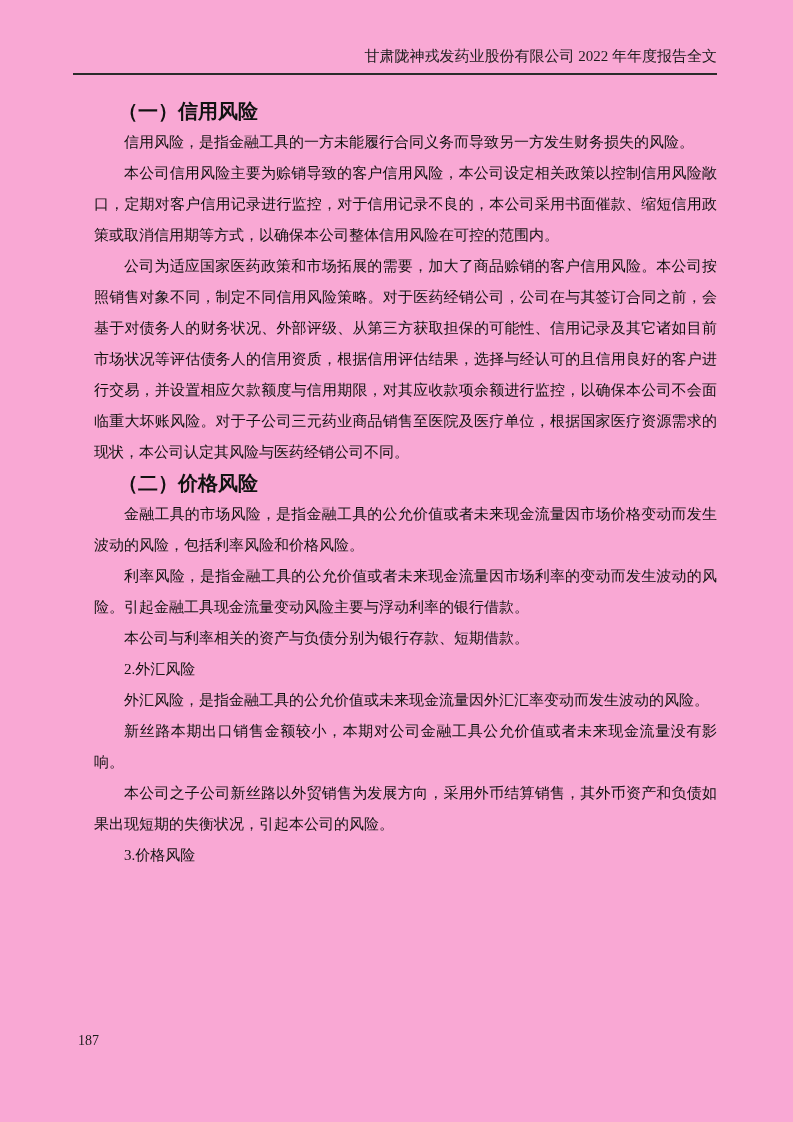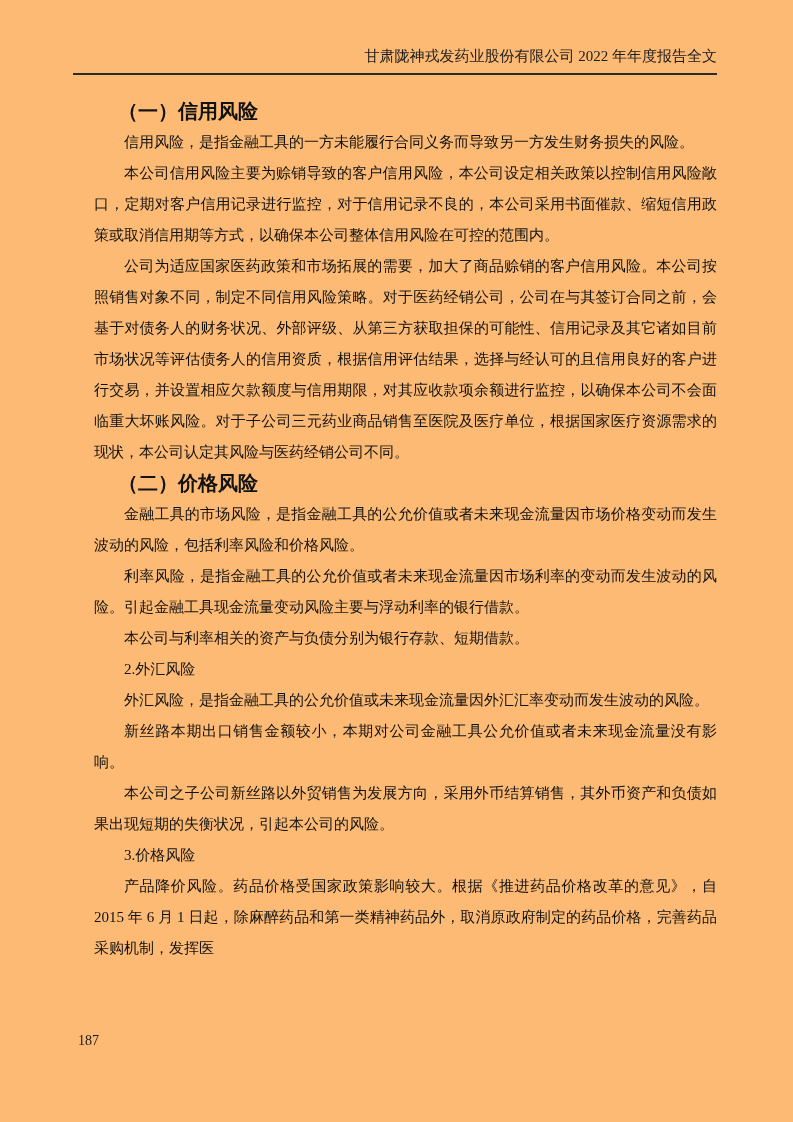--- a/index.html
+++ b/index.html
@@ -5,21 +5,21 @@
   html, body {
     margin: 0;
     padding: 0;
     background: #e8e8e8;
   }
   .page {
     position: relative;
     width: 793px;
     height: 1122px;
     margin: 0 auto;
-    background: #fdba74;
+    background: #f9a8d4;
     overflow: hidden;
     font-family: "Liberation Serif", "DejaVu Serif", serif;
     color: #161616;
   }
   .page-header {
     position: absolute;
     top: 46px;
     left: 73px;
     width: 644px;
     text-align: right;
@@ -78,20 +78,19 @@
       <div class="doc-para">公司为适应国家医药政策和市场拓展的需要，加大了商品赊销的客户信用风险。本公司按照销售对象不同，制定不同信用风险策略。对于医药经销公司，公司在与其签订合同之前，会基于对债务人的财务状况、外部评级、从第三方获取担保的可能性、信用记录及其它诸如目前市场状况等评估债务人的信用资质，根据信用评估结果，选择与经认可的且信用良好的客户进行交易，并设置相应欠款额度与信用期限，对其应收款项余额进行监控，以确保本公司不会面临重大坏账风险。对于子公司三元药业商品销售至医院及医疗单位，根据国家医疗资源需求的现状，本公司认定其风险与医药经销公司不同。</div>
       <div class="doc-heading">（二）价格风险</div>
       <div class="doc-para">金融工具的市场风险，是指金融工具的公允价值或者未来现金流量因市场价格变动而发生波动的风险，包括利率风险和价格风险。</div>
       <div class="doc-para">利率风险，是指金融工具的公允价值或者未来现金流量因市场利率的变动而发生波动的风险。引起金融工具现金流量变动风险主要与浮动利率的银行借款。</div>
       <div class="doc-para">本公司与利率相关的资产与负债分别为银行存款、短期借款。</div>
       <div class="doc-para">2.外汇风险</div>
       <div class="doc-para">外汇风险，是指金融工具的公允价值或未来现金流量因外汇汇率变动而发生波动的风险。</div>
       <div class="doc-para">新丝路本期出口销售金额较小，本期对公司金融工具公允价值或者未来现金流量没有影响。</div>
       <div class="doc-para">本公司之子公司新丝路以外贸销售为发展方向，采用外币结算销售，其外币资产和负债如果出现短期的失衡状况，引起本公司的风险。</div>
       <div class="doc-para">3.价格风险</div>
-      <div class="doc-para">产品降价风险。药品价格受国家政策影响较大。根据《推进药品价格改革的意见》，自 2015 年 6 月 1 日起，除麻醉药品和第一类精神药品外，取消原政府制定的药品价格，完善药品采购机制，发挥医</div>
     </div>
 
   <div class="page-footer">
     <span>187</span>
   </div>
 
 </div>
 
 </body></html>

